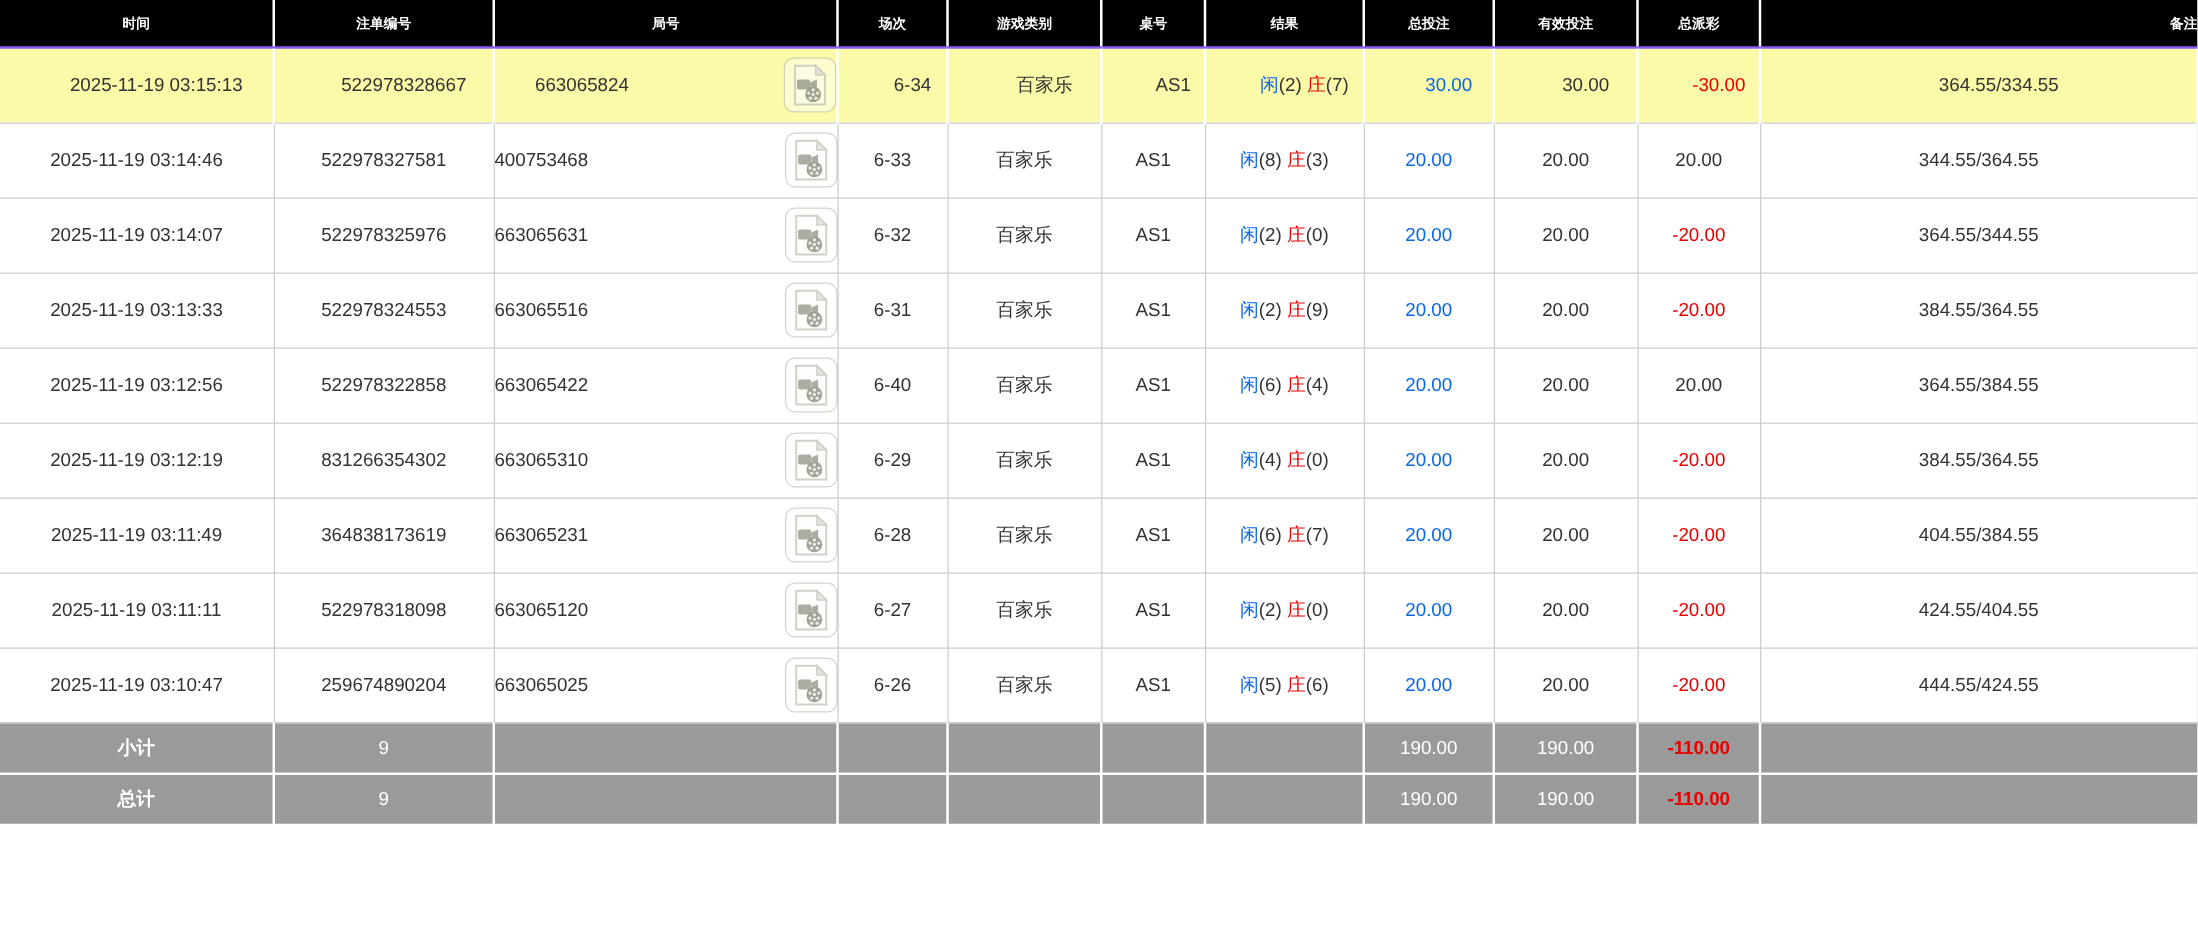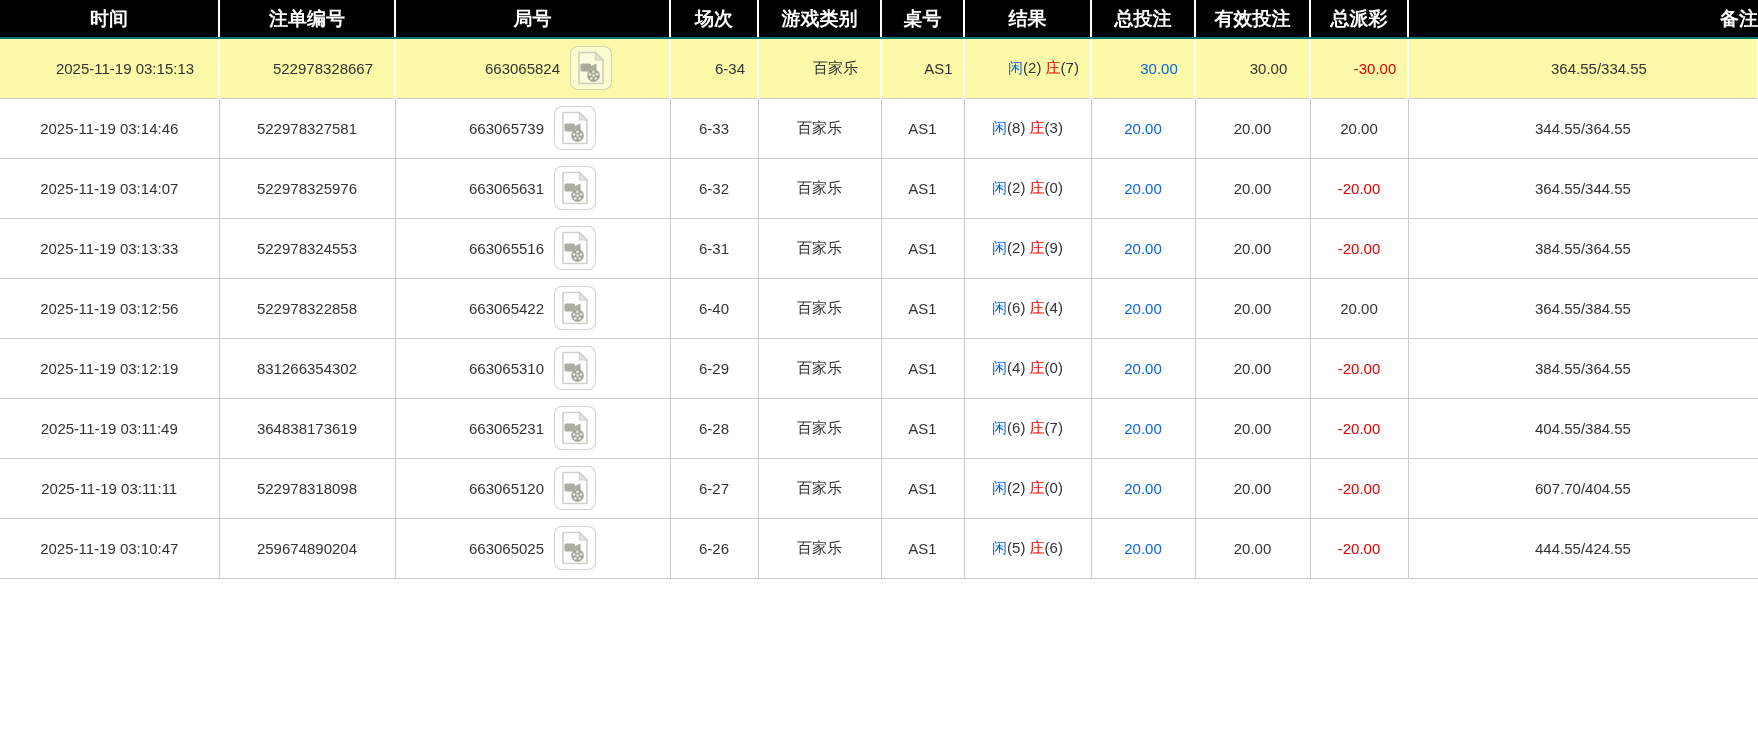--- a/index.html
+++ b/index.html
@@ -13,24 +13,24 @@
     table-layout: fixed;
     border-collapse: collapse;
     font-size: 15px;
     color: var(--text, #333);
   }
   th {
     background: var(--header-bg, #000);
     color: #fff;
     font-weight: bold;
     height: 38px;
-    font-size: 19px;
+    font-size: 11px;
     text-align: center;
     border-right: 2px solid #fff;
-    border-bottom: 2px solid #0f766e;
+    border-bottom: 2px solid #8b5cf6;
   }
   th:last-child { border-right: none; text-align: right; }
   tbody td {
     height: 60px;
     text-align: center;
     vertical-align: middle;
     background: #fff;
     border: 1px solid var(--grid, #ccc);
   }
   tbody td:first-child { border-left: none; }
@@ -39,21 +39,21 @@
     background: var(--highlight-row-bg, #fafaa8);
     border-right: 2px solid #fff;
     border-top: 2px solid #fff;
     padding-left: 32px;
   }
   td.cell-total-bet { color: var(--blue, #0a66e8); }
   .neg { color: var(--red, #e60000); }
   .xian-label { color: var(--blue, #0a66e8); }
   .zhuang-label { color: var(--red, #e60000); }
   .round-cell-inner {
-    display: flex; align-items: center; justify-content: center; gap: 10px;
+    display: flex; align-items: center; justify-content: space-between; gap: 10px;
   }
   .video-btn {
     width: 42px; height: 44px;
     border: 1px solid rgba(160,160,145,0.45);
     border-radius: 8px;
     background: rgba(255,255,255,0.45);
     cursor: pointer;
     display: inline-flex; align-items: center; justify-content: center;
     padding: 0;
   }
@@ -138,21 +138,21 @@
     <td>30.00</td>
     <td class="neg">-30.00</td>
     <td>364.55/334.55</td>
   </tr>
 
   <tr>
     <td>2025-11-19 03:14:46</td>
     <td>522978327581</td>
     <td>
       <span class="round-cell-inner">
-        <span>663065739</span>
+        <span>400753468</span>
         <button class="video-btn">
           <svg width="30" height="34" viewBox="0 0 30 34">
             <path d="M3 1.5 h16.5 l7.5 7.5 v23.5 h-24 z" fill="rgba(252,252,246,0.55)" stroke="#c6c6ba" stroke-width="1.6"></path>
             <path d="M19.5 1.5 l7.5 7.5 h-7.5 z" fill="#dededf" stroke="#c6c6ba" stroke-width="1.2"></path>
             <rect x="4.5" y="12.5" width="10.5" height="8" rx="1.5" fill="#98988d"></rect>
             <path d="M15 15 L20.5 12.5 v8 L15 18 z" fill="#98988d"></path>
             <circle cx="17.5" cy="24.5" r="6.3" fill="#8b8b80"></circle>
             <circle cx="17.5" cy="24.5" r="1.3" fill="#e9e9df"></circle>
             <circle cx="17.5" cy="20.9" r="1.3" fill="#e9e9df"></circle>
             <circle cx="21" cy="23.4" r="1.3" fill="#e9e9df"></circle>
@@ -382,21 +382,21 @@
     <td>6-27</td>
     <td>百家乐</td>
     <td>AS1</td>
     <td>
       <span class="xian-label">闲</span><span>(2)</span>
       <span class="zhuang-label">庄</span><span>(0)</span>
     </td>
     <td class="cell-total-bet">20.00</td>
     <td>20.00</td>
     <td class="neg">-20.00</td>
-    <td>607.70/404.55</td>
+    <td>424.55/404.55</td>
   </tr>
 
   <tr>
     <td>2025-11-19 03:10:47</td>
     <td>259674890204</td>
     <td>
       <span class="round-cell-inner">
         <span>663065025</span>
         <button class="video-btn">
           <svg width="30" height="34" viewBox="0 0 30 34">
@@ -422,14 +422,40 @@
       <span class="xian-label">闲</span><span>(5)</span>
       <span class="zhuang-label">庄</span><span>(6)</span>
     </td>
     <td class="cell-total-bet">20.00</td>
     <td>20.00</td>
     <td class="neg">-20.00</td>
     <td>444.55/424.55</td>
   </tr>
 </tbody>
   <tfoot>
+    <tr>
+      <td class="summary-label">小计</td>
+      <td>9</td>
+      <td></td>
+      <td></td>
+      <td></td>
+      <td></td>
+      <td></td>
+      <td>190.00</td>
+      <td>190.00</td>
+      <td class="neg">-110.00</td>
+      <td></td>
+    </tr>
+    <tr>
+      <td class="summary-label">总计</td>
+      <td>9</td>
+      <td></td>
+      <td></td>
+      <td></td>
+      <td></td>
+      <td></td>
+      <td>190.00</td>
+      <td>190.00</td>
+      <td class="neg">-110.00</td>
+      <td></td>
+    </tr>
   </tfoot>
 </table>
 
 </body></html>

